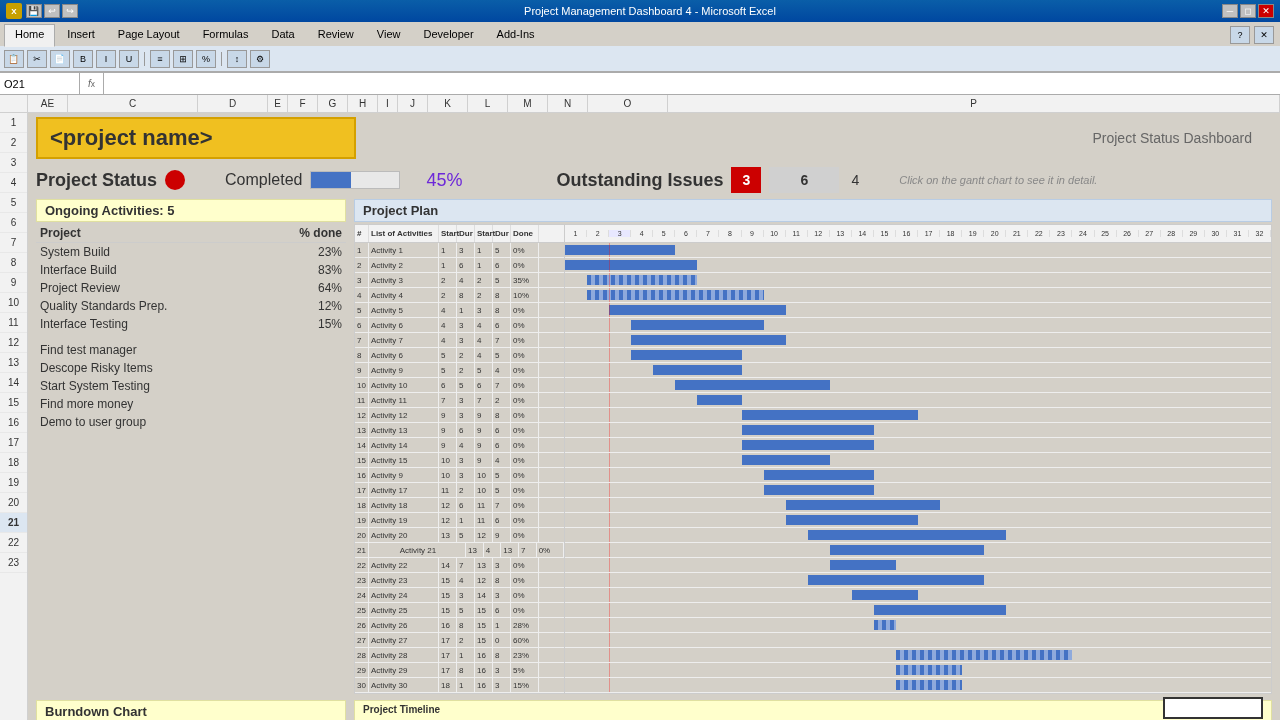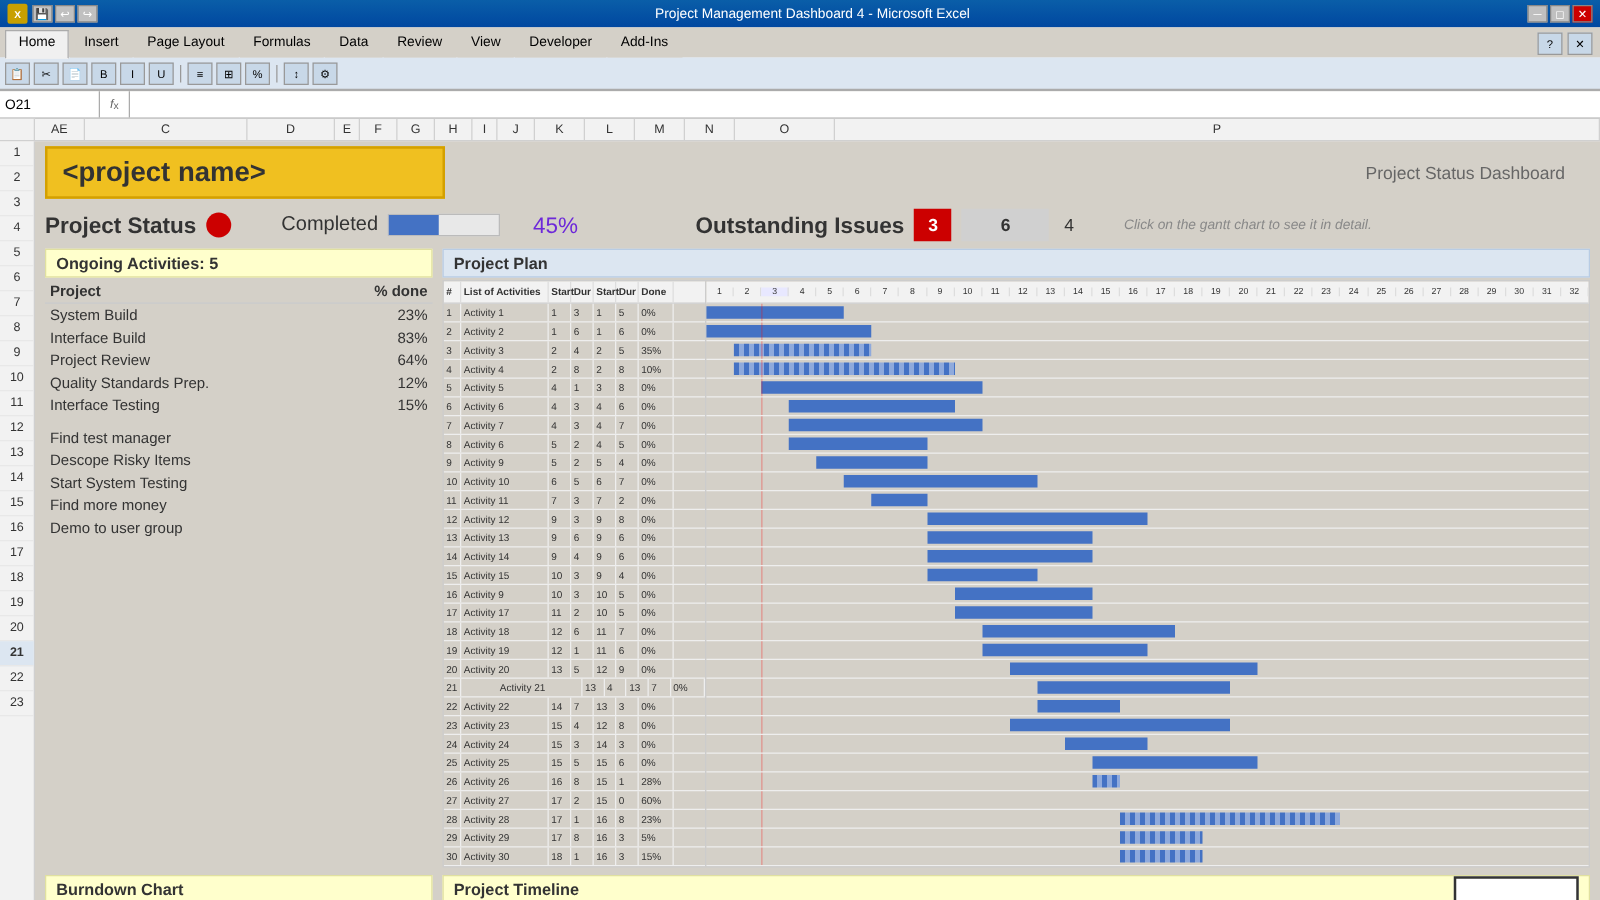--- a/index.html
+++ b/index.html
@@ -426,21 +426,21 @@
       margin-bottom: 4px;
     }
     .timeline-panel {
       flex: 1;
       background: #ffffcc;
       border: 1px solid #e0e0a0;
       padding: 3px 8px;
       min-height: 60px;
     }
     .timeline-header {
-      font-size: 13px;
+      font-size: 10px;
       font-weight: bold;
       color: #333;
       margin-bottom: 4px;
     }
 
     
     .top-issues-gap {
       margin-top: 8px;
     }
   </style>

